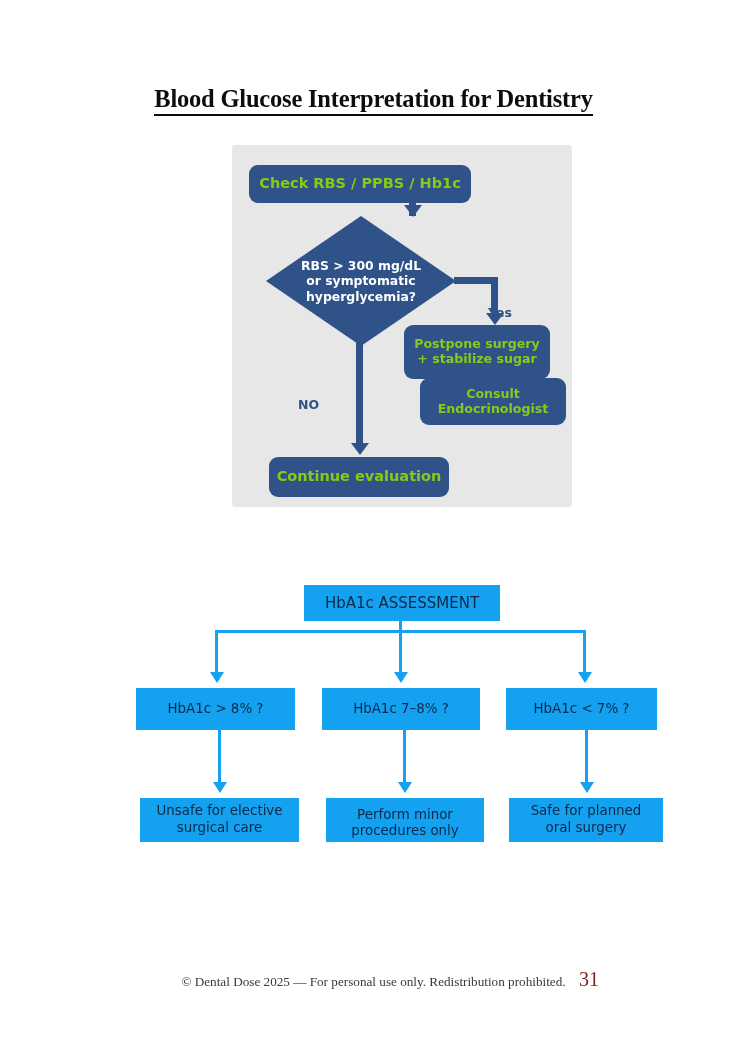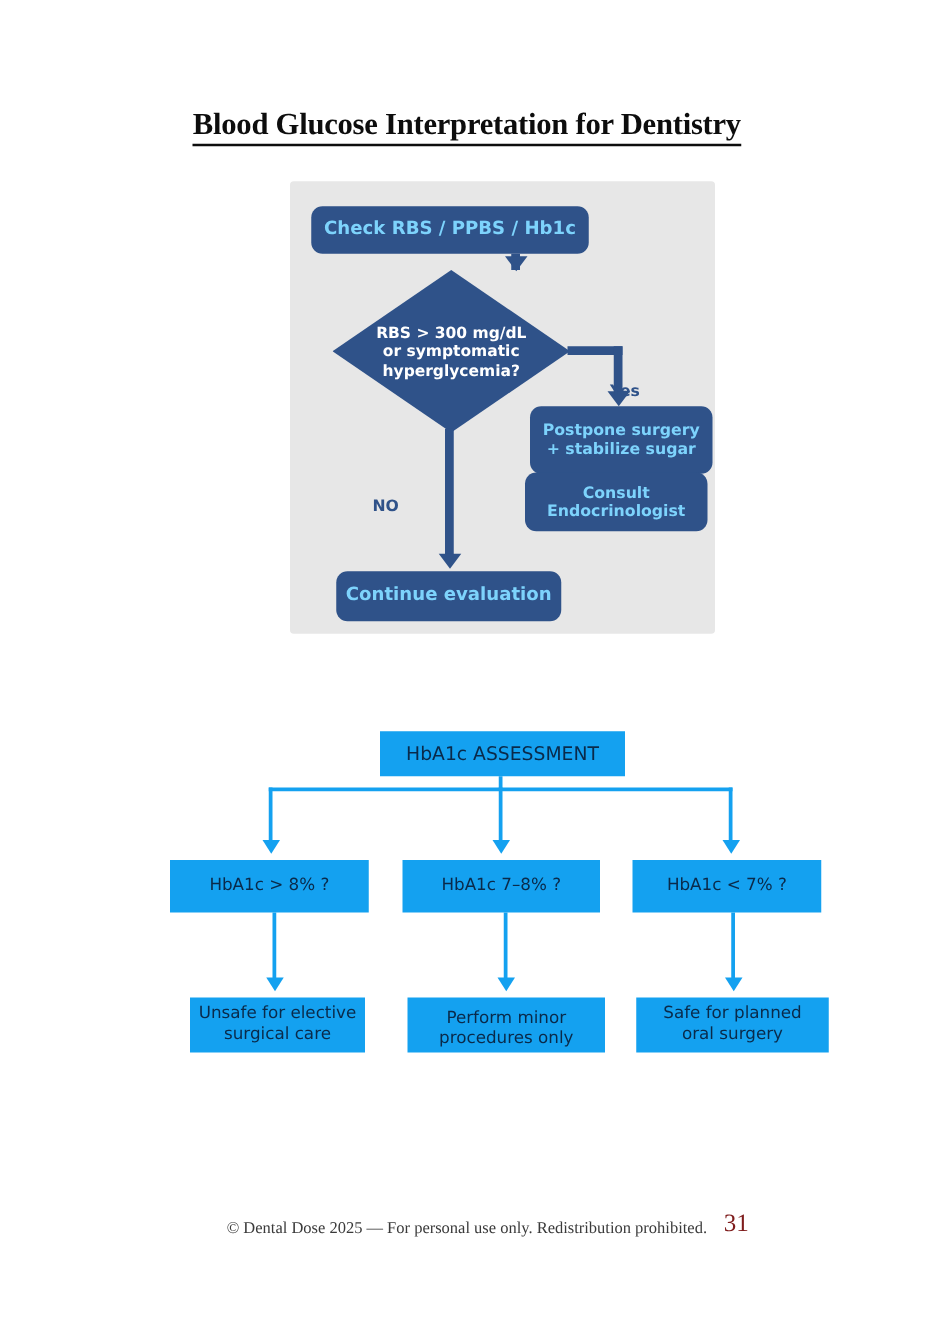--- a/index.html
+++ b/index.html
@@ -43,40 +43,40 @@
     top: 145px;
     width: 340px;
     height: 362px;
     background: #e7e7e7;
     border-radius: 3px;
   }
   .nav-box {
     position: absolute;
     background: #2f5289;
     border-radius: 9px;
-    color: #7dd3fc;
+    color: #84cc16;
     font-family: "DejaVu Sans", sans-serif;
     font-weight: bold;
     display: flex;
     align-items: center;
     justify-content: center;
     text-align: center;
     line-height: 1.18;
     box-sizing: border-box;
     padding: 2px 6px;
   }
   #box-check {
     left: 17px;
     top: 20px;
     width: 222px;
     height: 38px;
     font-size: 14.5px;
   }
   #box-postpone {
-    left: 192px;
+    left: 172px;
     top: 180px;
     width: 146px;
     height: 54px;
     font-size: 12.6px;
   }
   #box-consult {
     left: 188px;
     top: 233px;
     width: 146px;
     height: 47px;
@@ -171,21 +171,21 @@
     width: 196px;
     height: 36px;
     font-size: 15px;
   }
   .tree-q { top: 118px; height: 42px; }
   #tree-q-high { left: 136px; width: 159px; }
   #tree-q-mid  { left: 322px; width: 158px; }
   #tree-q-low  { left: 506px; width: 151px; }
 
   .tree-out { top: 228px; height: 44px; }
-  #tree-out-high { left: 152px; width: 140px; }
+  #tree-out-high { left: 140px; width: 159px; }
   #tree-out-mid  { left: 326px; width: 158px; align-items: flex-end; }
   #tree-out-low  { left: 509px; width: 154px; }
 
   .tree-line { position: absolute; background: #14a1f0; }
   .tree-arrow {
     position: absolute;
     width: 0;
     height: 0;
     border-left: 7px solid transparent;
     border-right: 7px solid transparent;

